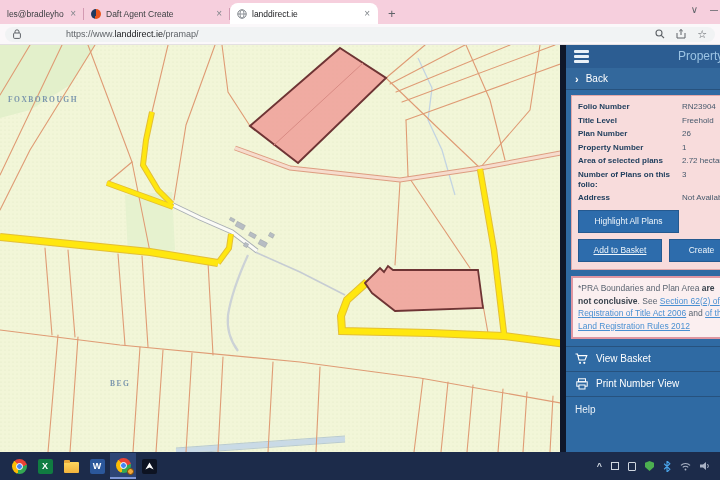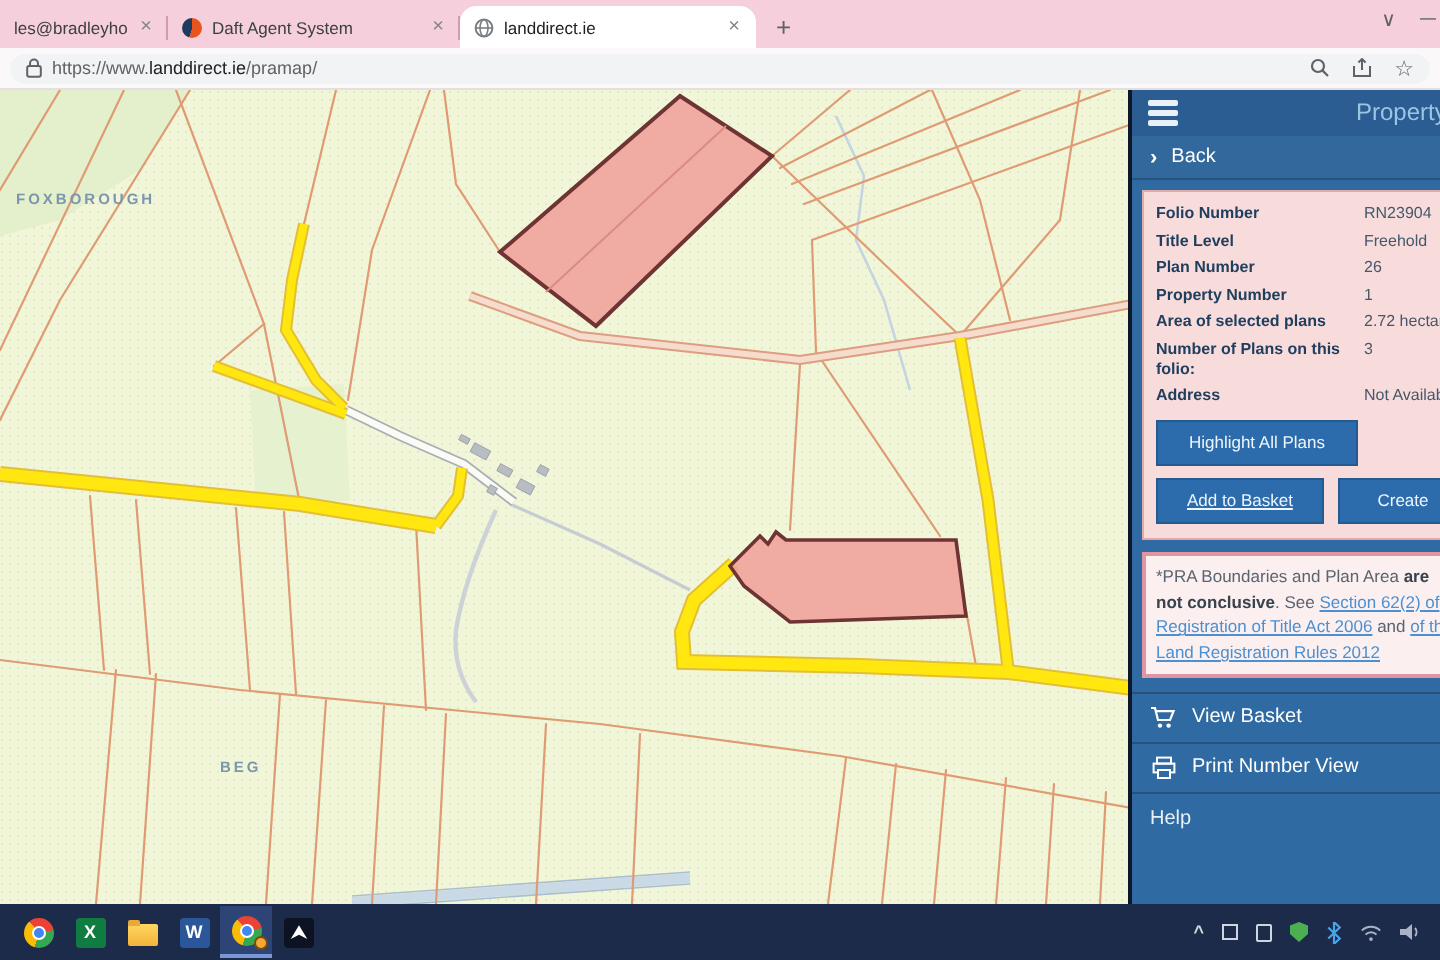--- a/index.html
+++ b/index.html
@@ -14,27 +14,27 @@
   .tab.partial { width:84px; }
   .tab.partial .tab-title { max-width:60px; }
   .tab.active { background:#ffffff; border-radius:8px 8px 0 0; height:21px; color:#202124; }
   .tab-close { color:#80868b; font-size:10px; line-height:1; padding:0 1px; }
   .newtab { font-size:13px; color:#5f6368; padding:0 10px 3px; }
   .strip-right { position:absolute; right:2px; top:4px; display:flex; gap:12px; color:#5f6368; font-size:10px; }
   .favicon { width:10px; height:10px; border-radius:50%; flex-shrink:0; }
   .fav-daft { background:conic-gradient(#e8541d 0 55%, #1f3a5f 0 100%); }
   .toolbar { height:21px; background:#fbf8fa; display:flex; align-items:center; padding:0 5px; border-bottom:1px solid #e4e0e2; }
   .omnibox { flex:1; height:15px; background:#f1f3f4; border-radius:8px; display:flex; align-items:center; gap:5px; padding:0 8px; font-size:9px; color:#5f6368; }
-  .urltext { white-space:nowrap; overflow:hidden; flex:1; }
+  .urltext { white-space:nowrap; overflow:hidden; flex:1;margin-left:40px; }
   .url-domain { color:#202124; }
   .box-icons { display:flex; gap:11px; align-items:center; color:#5f6368; }
 
   
   .content { display:flex; height:407px; }
-  .map { width:566px; position:relative; background:#000000; overflow:hidden; border-right:2px solid #0f172a; }
+  .map { width:566px; position:relative; background:#000000; overflow:hidden; border-right:6px solid #0f172a;font-family:Liberation Serif, serif; }
   .map svg.geo { position:absolute; left:0; top:0; }
   .map-label { position:absolute; color:#7b96ad; font-size:7.5px; letter-spacing:1.5px; font-weight:bold; }
   .lbl-fox { left:8px; top:50px; }
   .lbl-beg { left:110px; top:334px; }
   .map-overlay { position:absolute; left:0; top:335px; width:113px; height:68px; background:#2a72b9; color:#fff; font-size:8.8px; line-height:1.45; padding:3px 6px; }
 
   
   .panel { flex:1; background:#2f6aa3; position:relative; overflow:hidden; color:#fff; }
   .p-header { height:23px; background:#2c5d92; display:flex; align-items:center; padding:0 8px; position:relative; }
   .burger { width:15px; display:flex; flex-direction:column; gap:2.5px; }
@@ -84,21 +84,21 @@
 <div class="window">
 
   <div class="tabstrip">
     <div class="tab partial">
       <span class="tab-title">les@bradleyhomes.ie</span>
       <span class="tab-close">×</span>
       <span class="sep"></span>
     </div>
     <div class="tab" style="width:146px;">
       <span class="favicon fav-daft"></span>
-      <span class="tab-title">Daft Agent System</span>
+      <span class="tab-title">Daft Agent Create</span>
       <span class="tab-close" style="margin-left:auto;">×</span>
       <span class="sep"></span>
     </div>
     <div class="tab active" style="width:148px;">
       <svg width="10" height="10" viewBox="0 0 10 10">
           <circle cx="5" cy="5" r="4.2" fill="none" stroke="#7a7f85" stroke-width="1"></circle>
           <ellipse cx="5" cy="5" rx="2" ry="4.2" fill="none" stroke="#7a7f85" stroke-width="0.8"></ellipse>
           <line x1="0.8" y1="5" x2="9.2" y2="5" stroke="#7a7f85" stroke-width="0.8"></line>
         </svg>
       <span class="tab-title">landdirect.ie</span>

